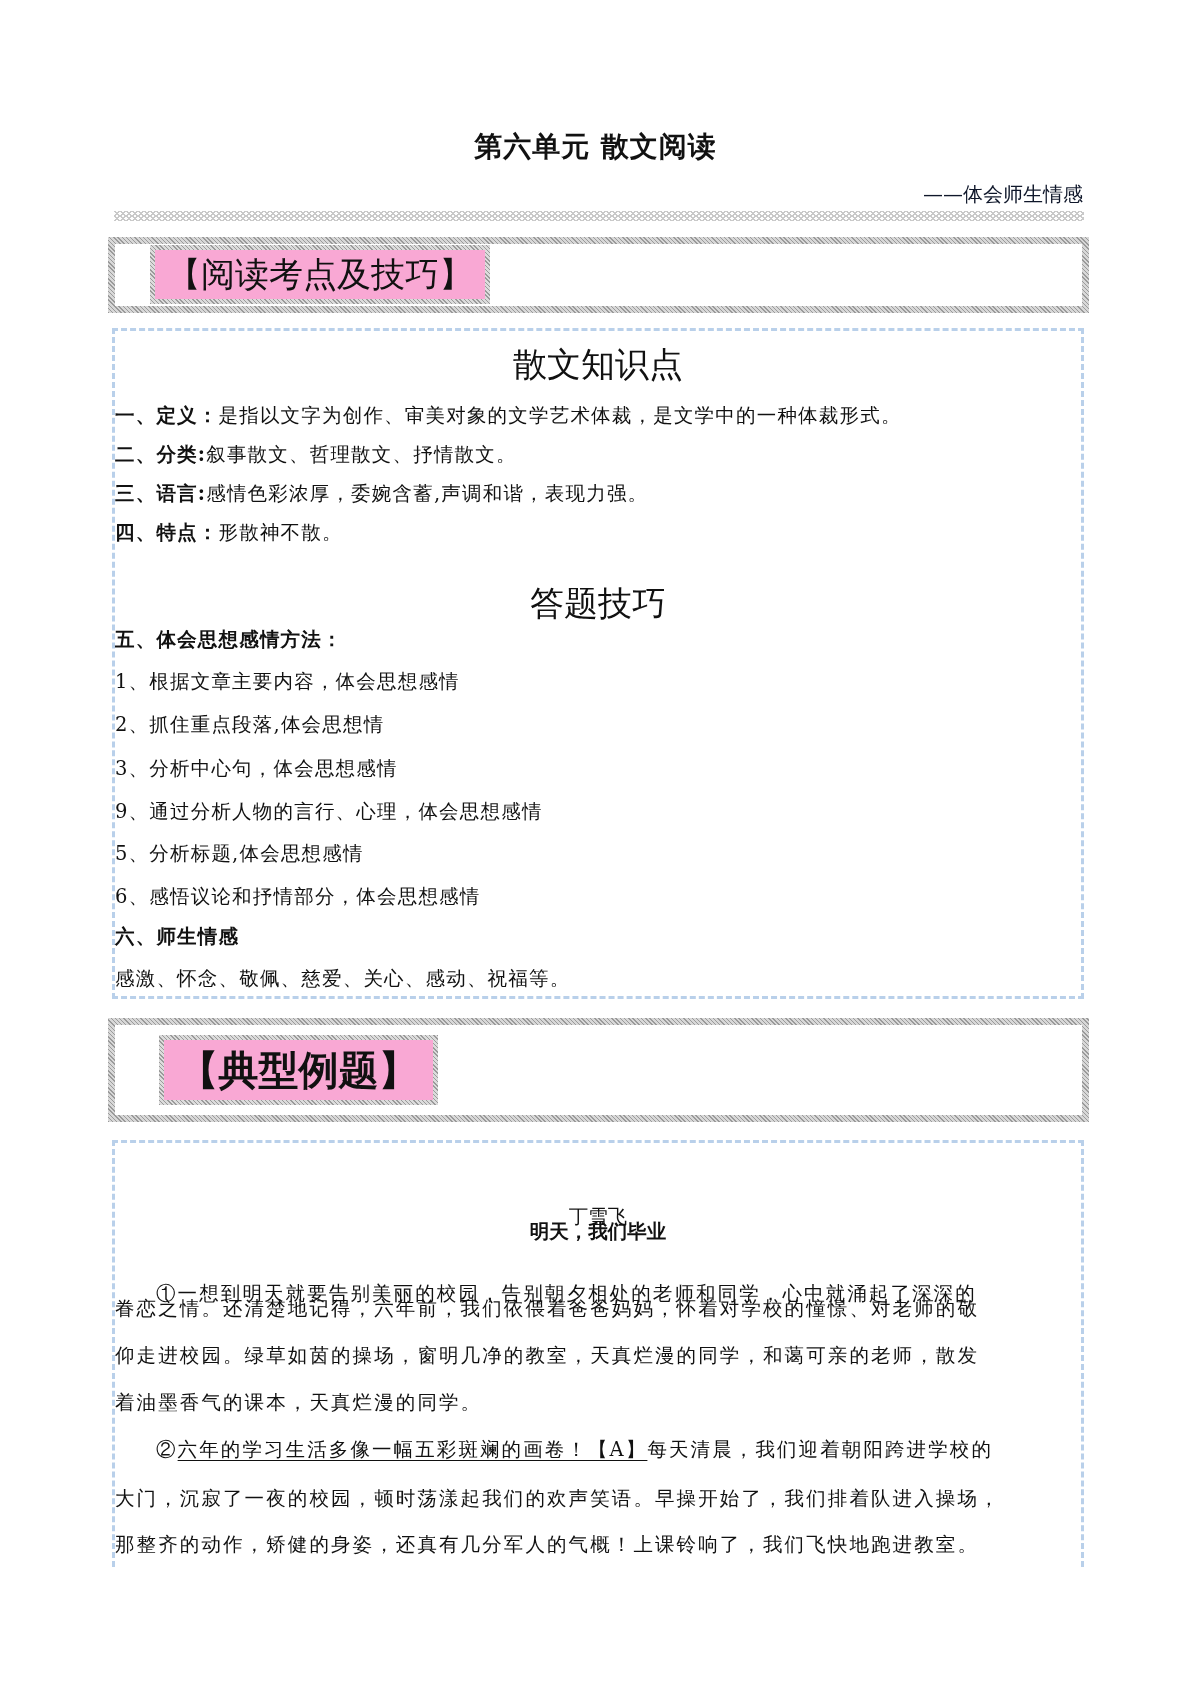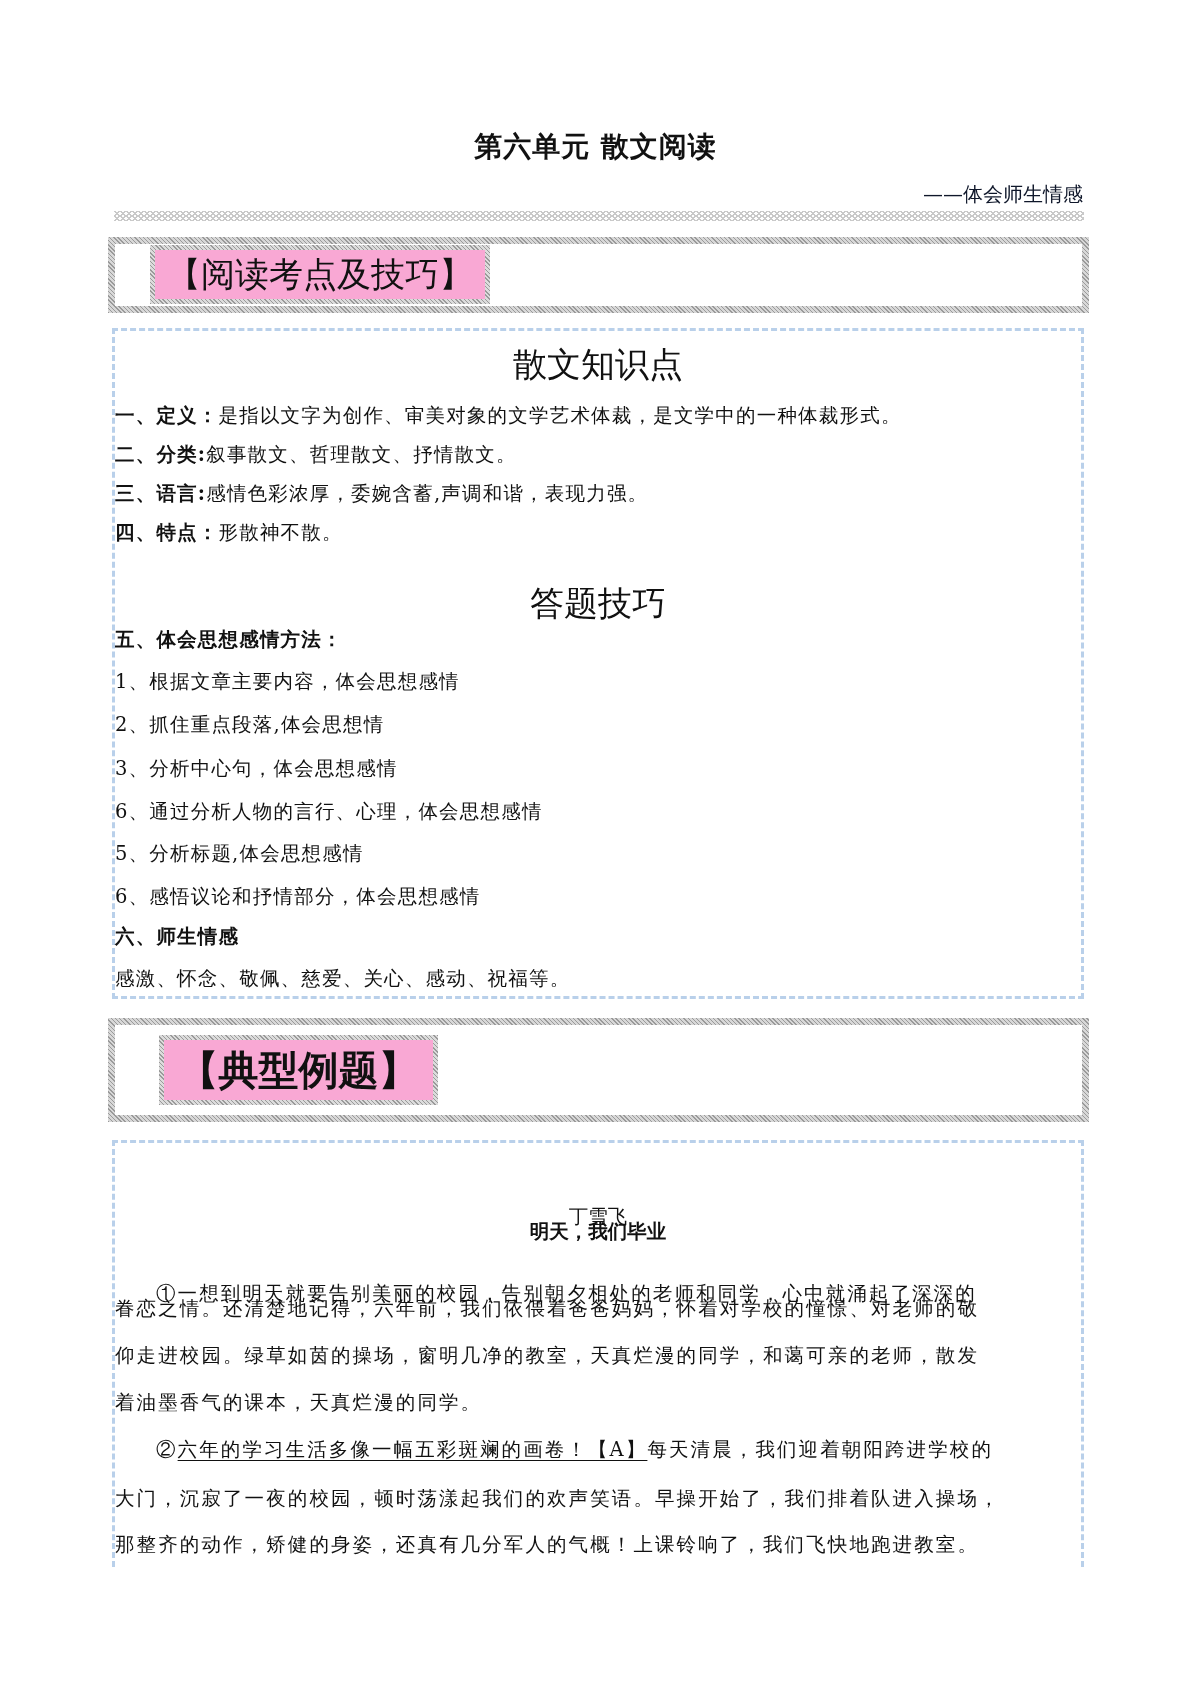--- a/index.html
+++ b/index.html
@@ -61,21 +61,21 @@
 <div class="abs line" style="top:519px;">
   <span class="b">四、特点：</span><span>形散神不散。</span>
 </div>
 
 <div class="abs h2" style="top:561px;margin-top:20px;">答题技巧</div>
 
 <div class="abs line b" style="top:626px;">五、体会思想感情方法：</div>
 <div class="abs line" style="top:668px;">1、根据文章主要内容，体会思想感情</div>
 <div class="abs line" style="top:711px;">2、抓住重点段落,体会思想情</div>
 <div class="abs line" style="top:755px;">3、分析中心句，体会思想感情</div>
-<div class="abs line" style="top:798px;">6、通过分析人物的言行、心理，体会思想感情</div>
+<div class="abs line" style="top:798px;">9、通过分析人物的言行、心理，体会思想感情</div>
 <div class="abs line" style="top:840px;">5、分析标题,体会思想感情</div>
 <div class="abs line" style="top:883px;">6、感悟议论和抒情部分，体会思想感情</div>
 
 <div class="abs line b" style="top:923px;">六、师生情感</div>
 <div class="abs line" style="top:965px;">感激、怀念、敬佩、慈爱、关心、感动、祝福等。</div>
 
 <div class="abs frame frame-hatch" style="top:1018px;height:104px;"></div>
 <div class="label-box" style="left:159px;top:1035px;width:279px;height:70px;font-size:40px;font-weight:bold;">
   <span>【典型例题】</span>
 </div>

